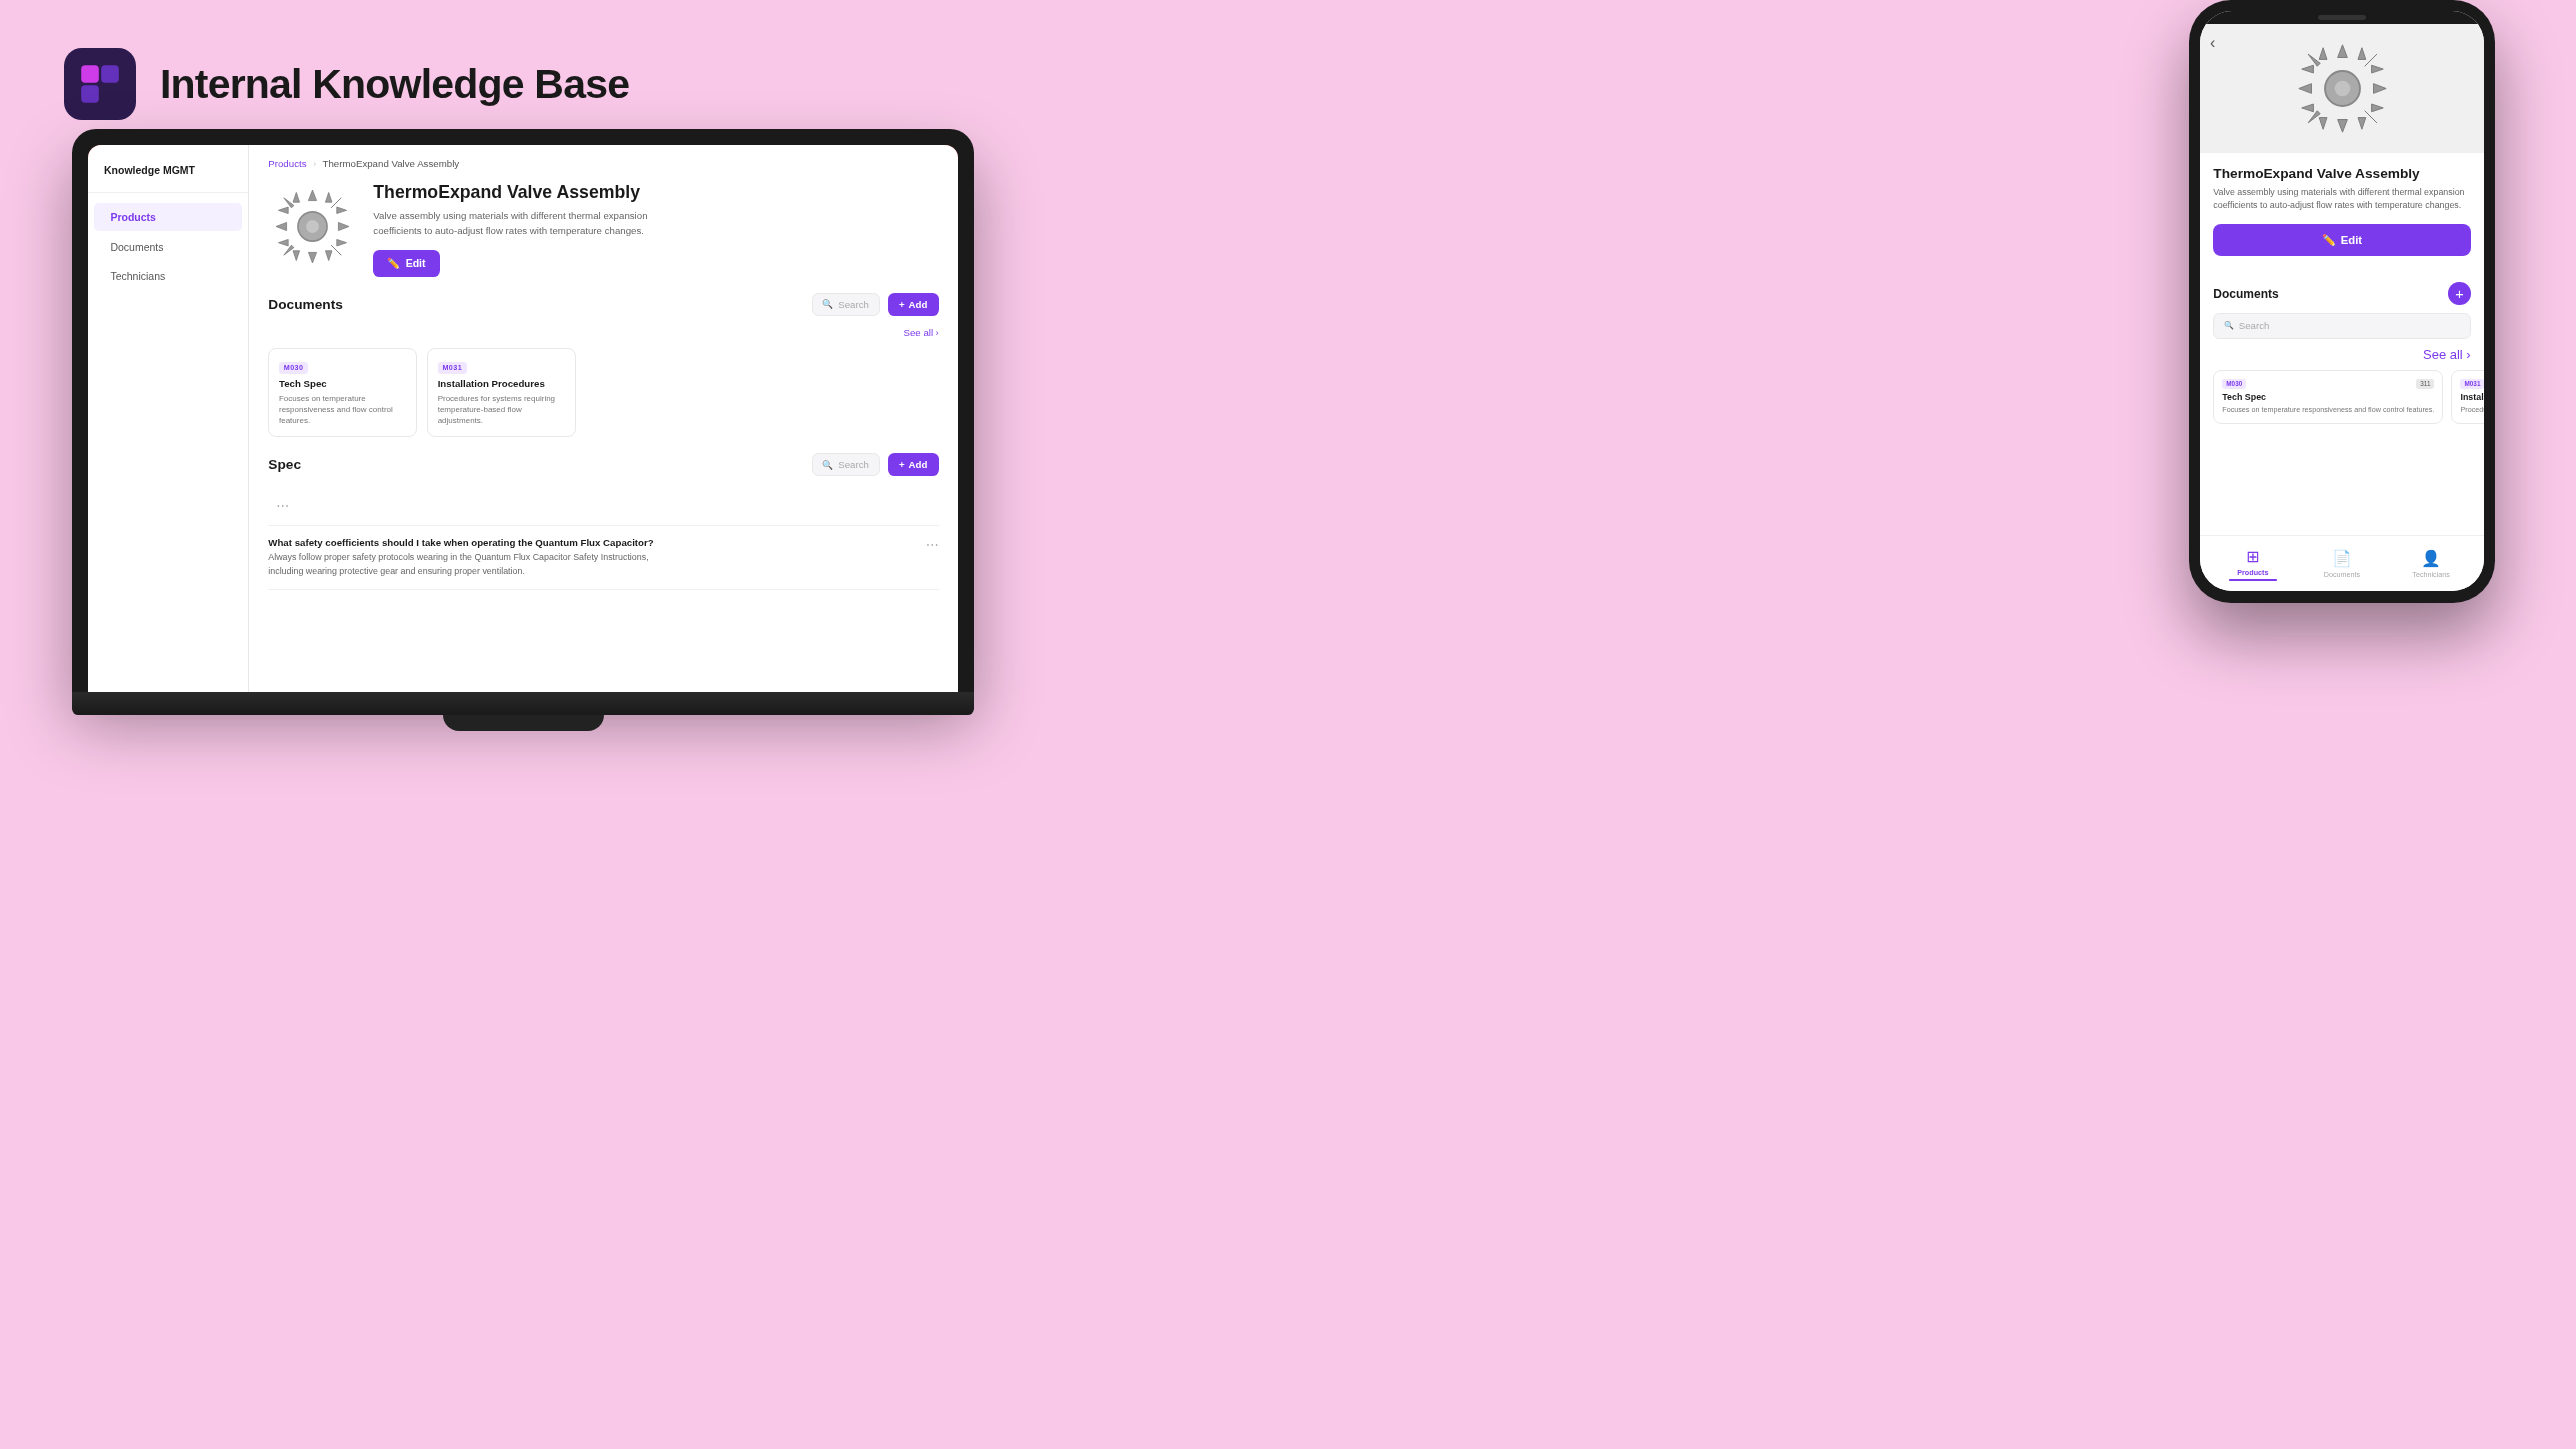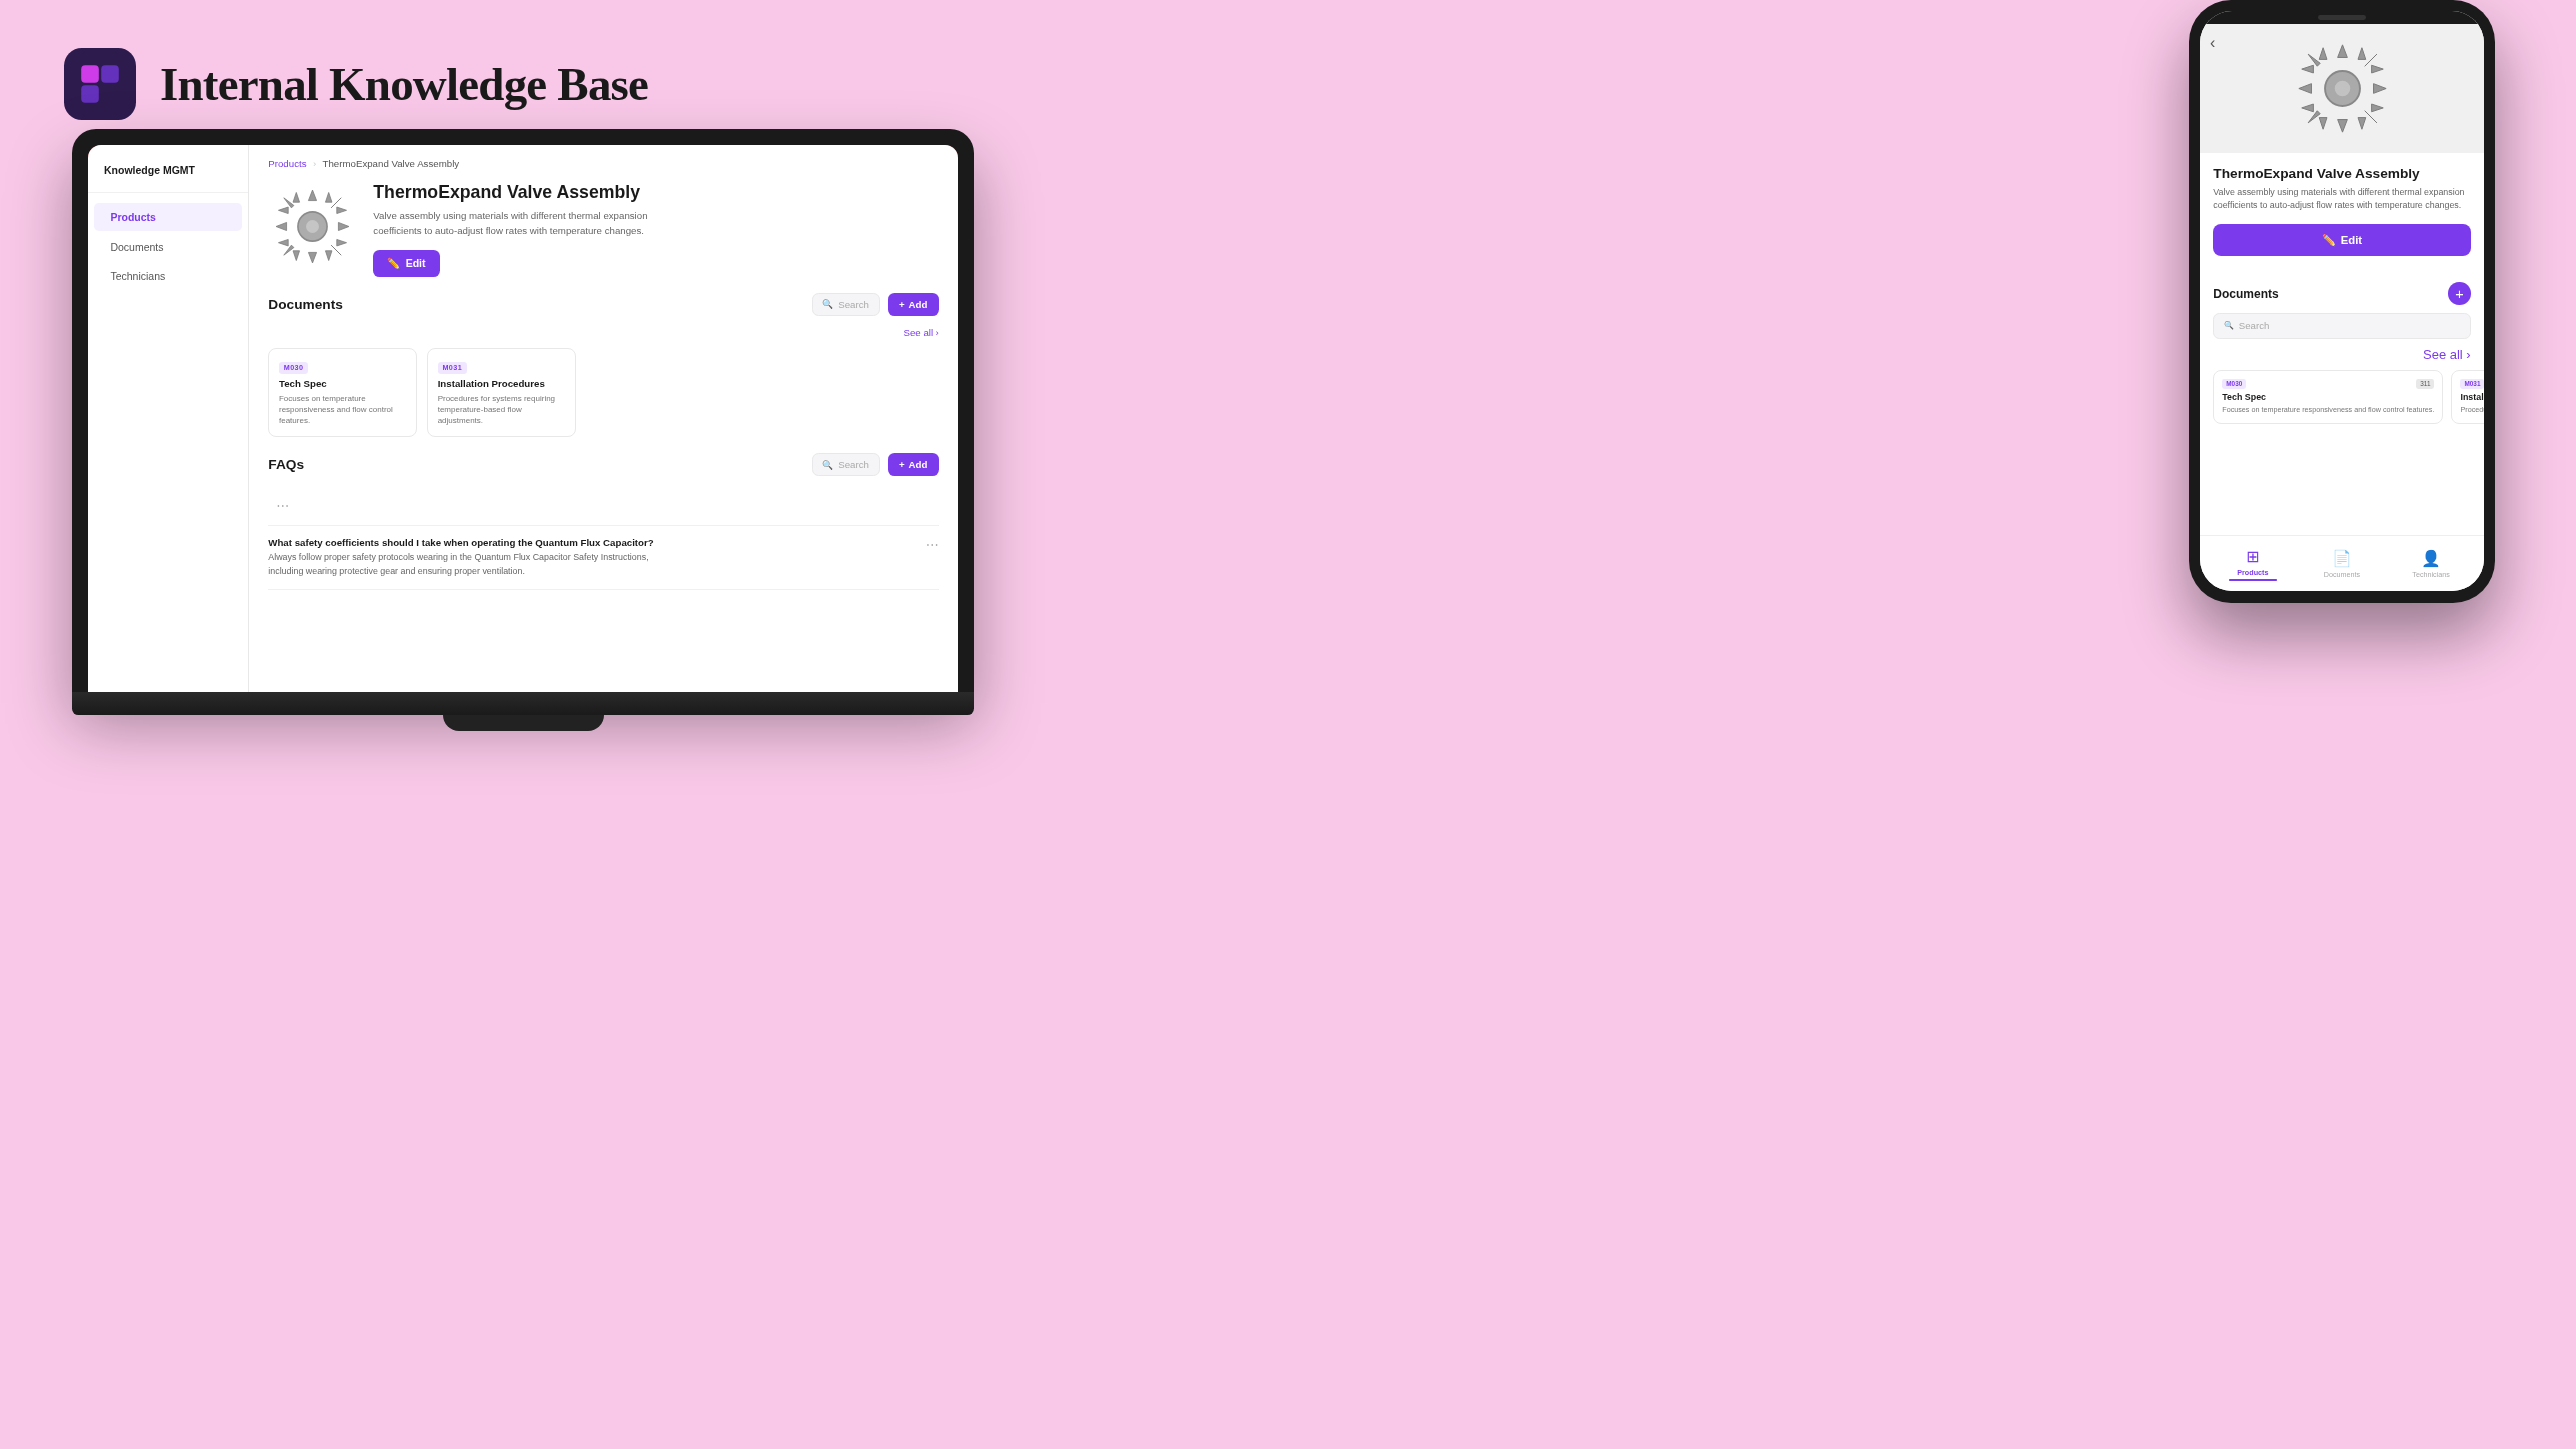--- a/index.html
+++ b/index.html
@@ -27,25 +27,24 @@
       display: flex;
       align-items: center;
       justify-content: center;
       flex-shrink: 0;
     }
     .app-logo svg {
       width: 44px;
       height: 44px;
     }
     .app-title {
-      font-size: 47px;
+      font-size: 41px;
       font-weight: 700;
       color: #1a1a1a;
       letter-spacing: -0.8px;
-      font-family: Liberation Serif, serif;
     }
 
     
     .laptop-wrapper {
       position: absolute;
       top: 129px;
       left: 72px;
       width: 902px;
     }
     .laptop-screen-bezel {
@@ -591,21 +590,21 @@
               <div class="doc-card">
                 <div class="doc-tag">M031</div>
                 <div class="doc-name">Installation Procedures</div>
                 <div class="doc-desc">Procedures for systems requiring temperature-based flow adjustments.</div>
               </div>
             </div>
           </div>
 
           <div class="section">
             <div class="section-header">
-              <span class="section-title">FAQs</span>
+              <span class="section-title">Spec</span>
               <div class="section-actions">
                 <div class="search-bar">
                   <span style="color:#aaa;font-size:8.9px;">🔍</span>
                   <span style="font-size:9.7px;color:#aaa;">Search</span>
                 </div>
                 <button class="add-btn">
                   <span>+</span>
                   <span>Add</span>
                 </button>
               </div>

